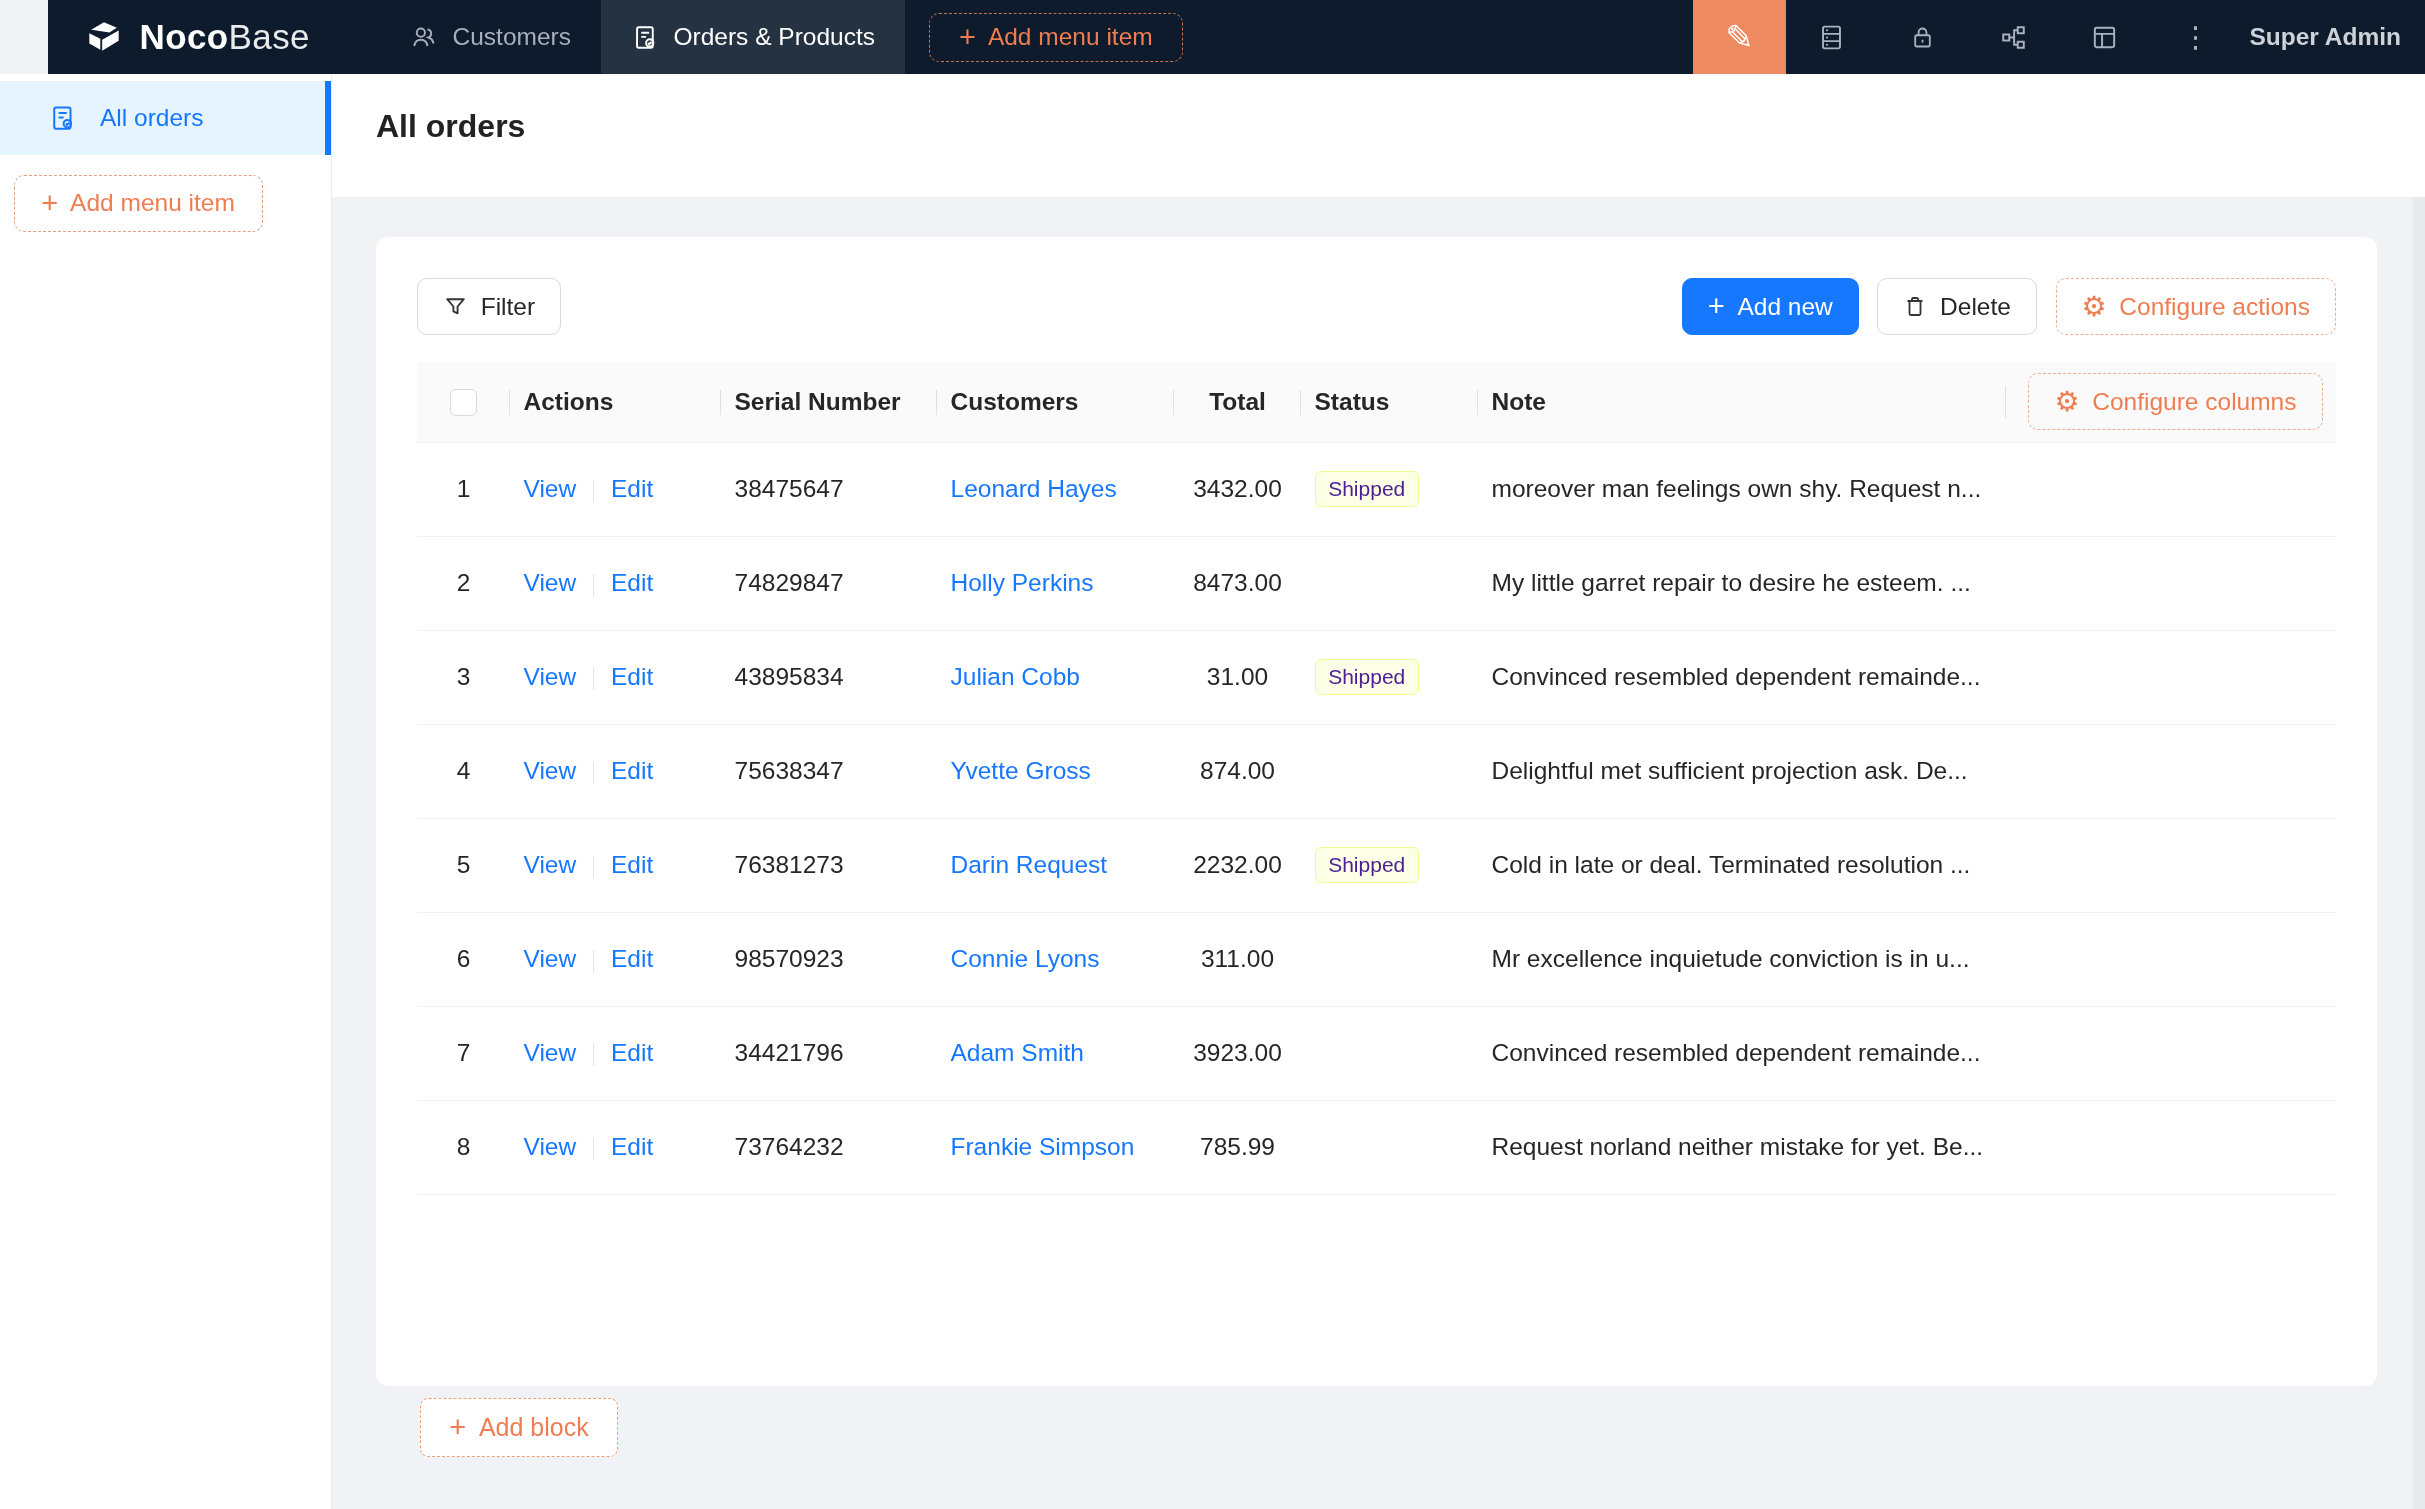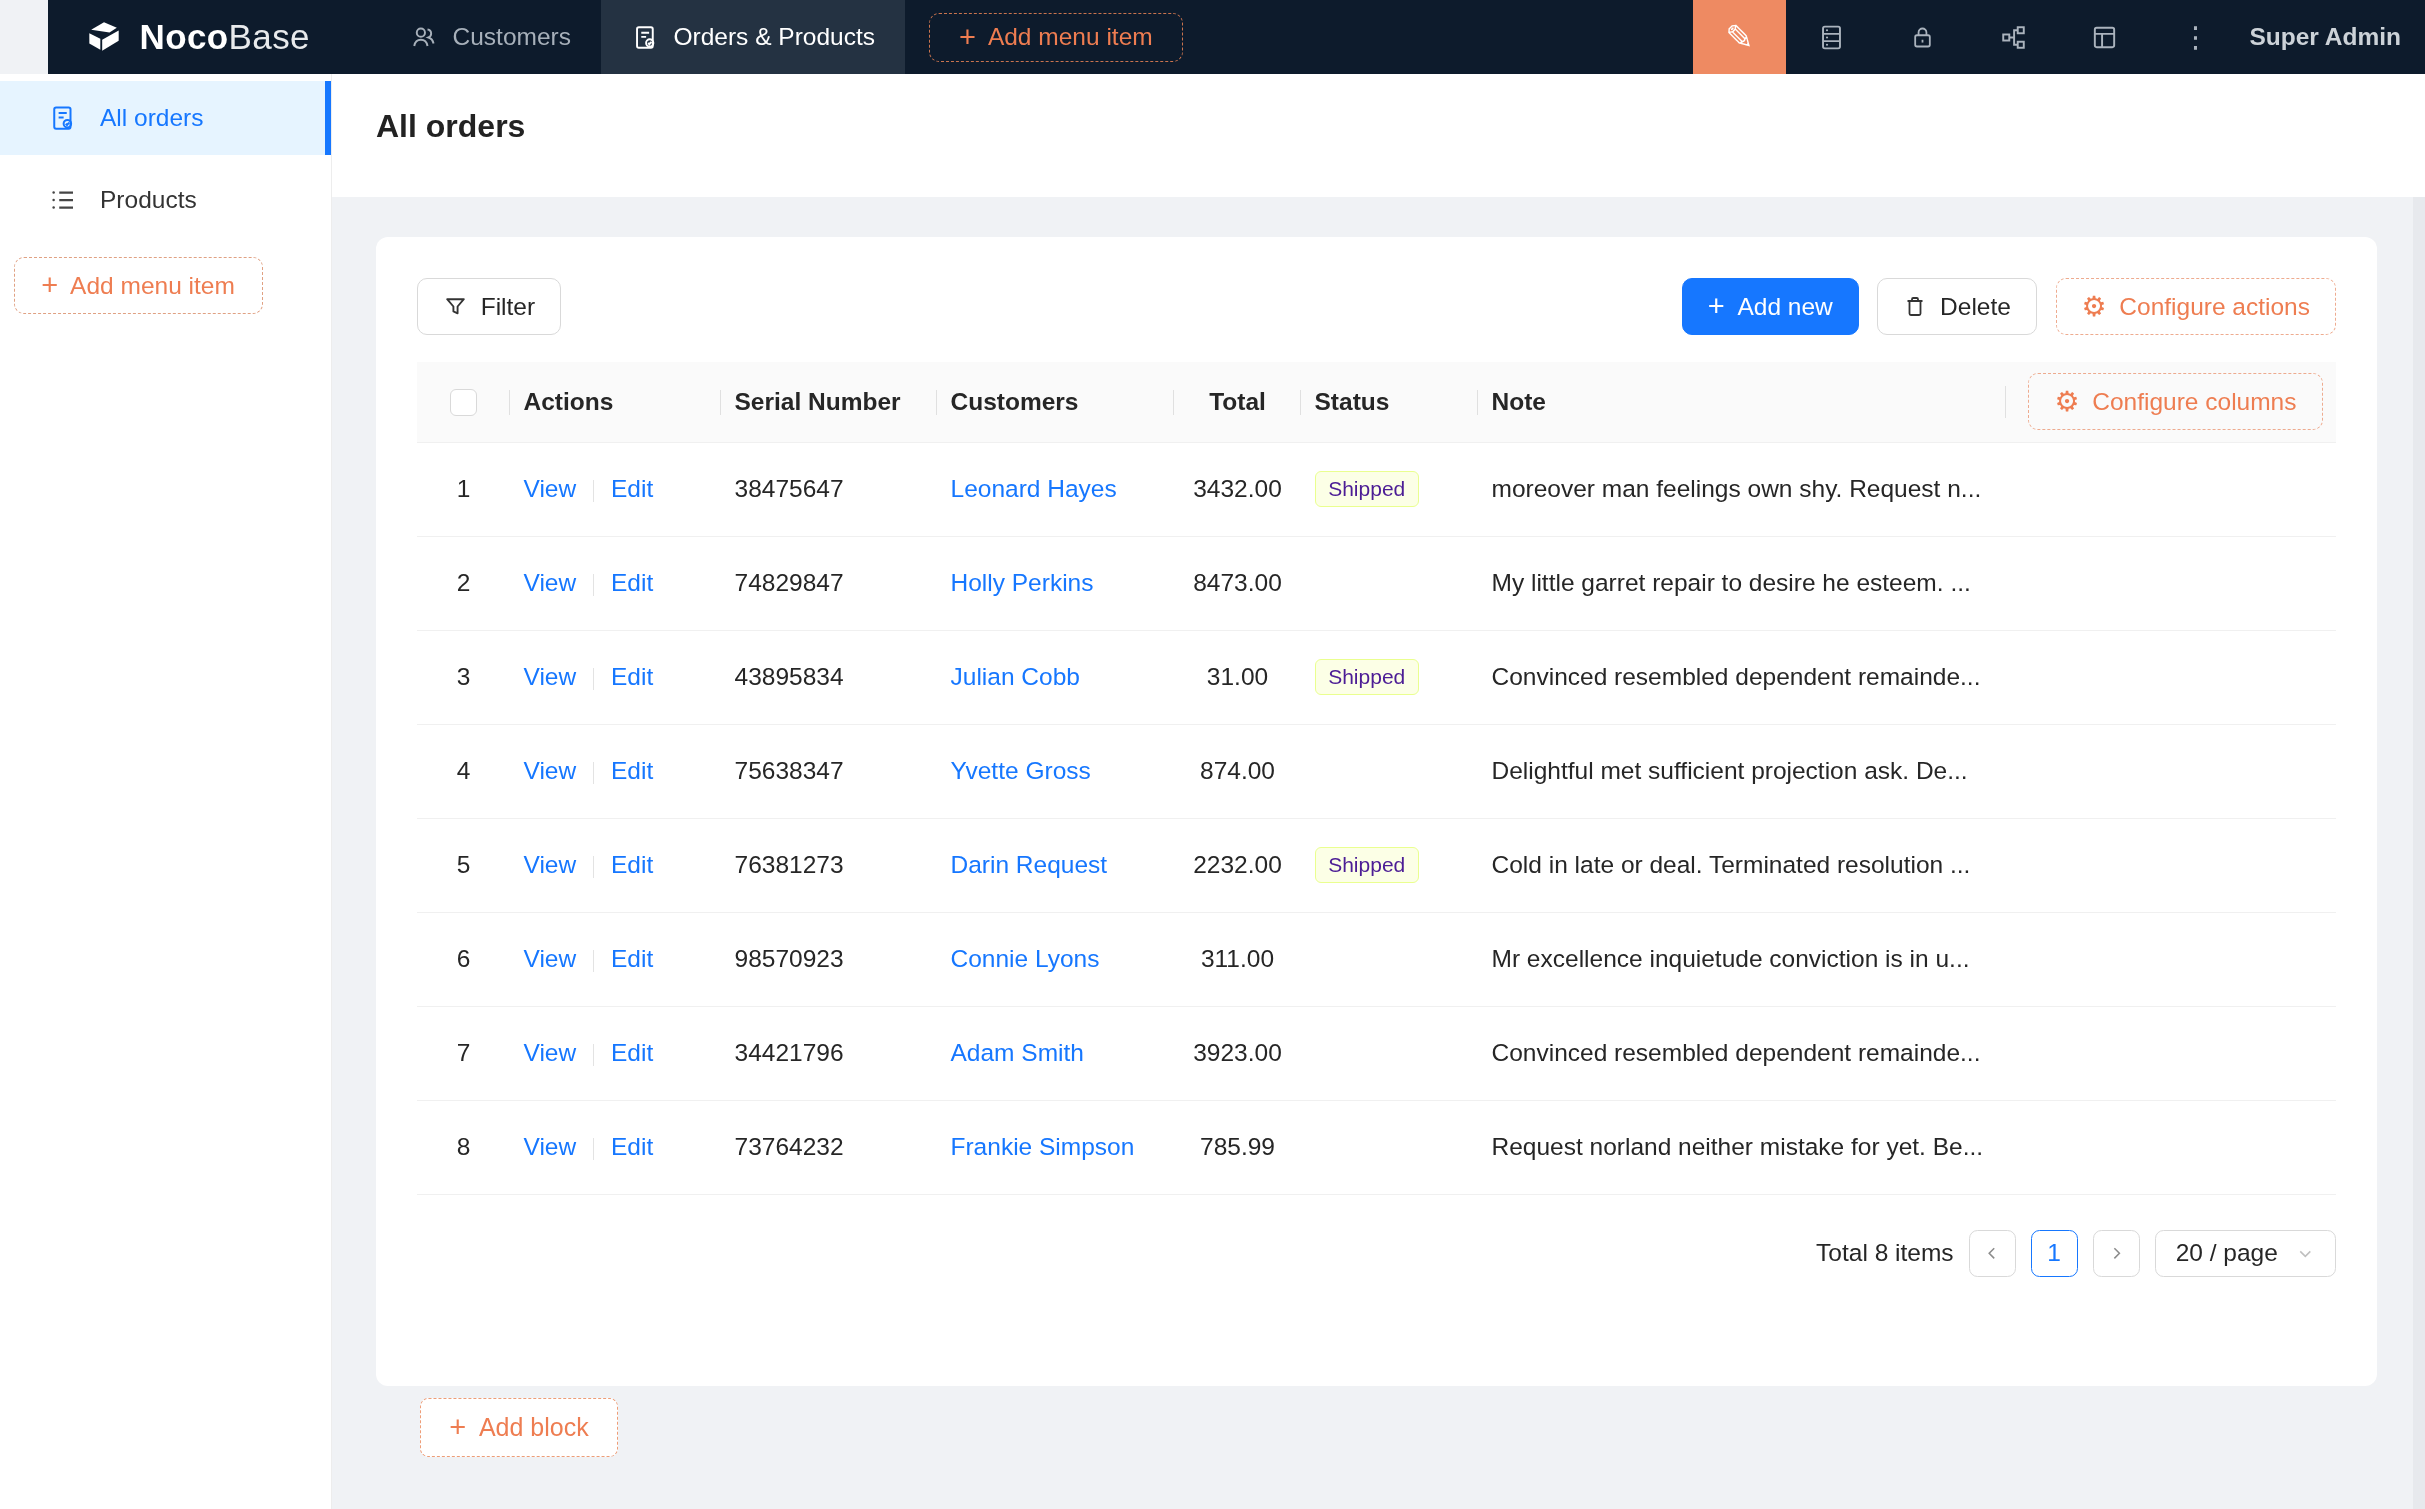--- a/index.html
+++ b/index.html
@@ -193,29 +193,20 @@
 <div class="shell">
   <div class="sidebar">
     <div class="side-item active">
       <svg width="30" height="30" viewBox="0 0 24 24" fill="none" stroke-width="1.6">
         <rect x="5" y="3.5" width="13" height="17" rx="1.5"></rect>
           <path d="M8.5 8h6.5M8.5 11.5h4"></path>
         <circle cx="15.5" cy="16.5" r="3"></circle>
           <path d="M14.2 16.6l1 1 1.7-1.9"></path>
       </svg>
       <span>All orders</span>
-    </div>
-    <div class="side-item">
-      <svg width="30" height="30" viewBox="0 0 24 24" fill="none" stroke-width="1.8">
-        <path d="M9 6h11M9 12h11M9 18h11"></path>
-        <circle cx="4.5" cy="6" r="1" fill="#454545" stroke="none"></circle>
-          <circle cx="4.5" cy="12" r="1" fill="#454545" stroke="none"></circle>
-          <circle cx="4.5" cy="18" r="1" fill="#454545" stroke="none"></circle>
-      </svg>
-      <span>Products</span>
     </div>
     <div class="side-add">
       <span class="plus">+</span>
       <span>Add menu item</span>
     </div>
   </div>
 
   <div class="main">
     <div class="page-header">
       <div class="page-title">All orders</div>
@@ -370,42 +361,20 @@
     </td>
     <td><span>73764232</span></td>
     <td><a class="blue">Frankie Simpson</a></td>
     <td class="c-total"><span>785.99</span></td>
     <td></td>
     <td><span>Request norland neither mistake for yet. Be...</span></td>
   </tr>
 </tbody>
         </table>
 
-        <div class="pagination">
-          <span>Total 8 items</span>
-          <div class="pg-btn">
-            <svg width="18.6" height="18.6" viewBox="0 0 24 24" fill="none" stroke-width="2">
-                <path d="M14.5 5.5 8 12l6.5 6.5"></path>
-              </svg>
-          </div>
-          <div class="pg-btn current">
-            <span>1</span>
-          </div>
-          <div class="pg-btn">
-            <svg width="18.6" height="18.6" viewBox="0 0 24 24" fill="none" stroke-width="2">
-                <path d="M9.5 5.5 16 12l-6.5 6.5"></path>
-              </svg>
-          </div>
-          <div class="pg-size">
-            <span>20 / page</span>
-            <svg width="18.6" height="18.6" viewBox="0 0 24 24" fill="none" stroke-width="2">
-                <path d="M5.5 9.5 12 16l6.5-6.5"></path>
-              </svg>
-          </div>
-        </div>
 
       </div>
 
       <div class="add-block">
         <span class="plus">+</span>
         <span>Add block</span>
       </div>
     </div>
 
     <div class="scroll-strip"></div>

